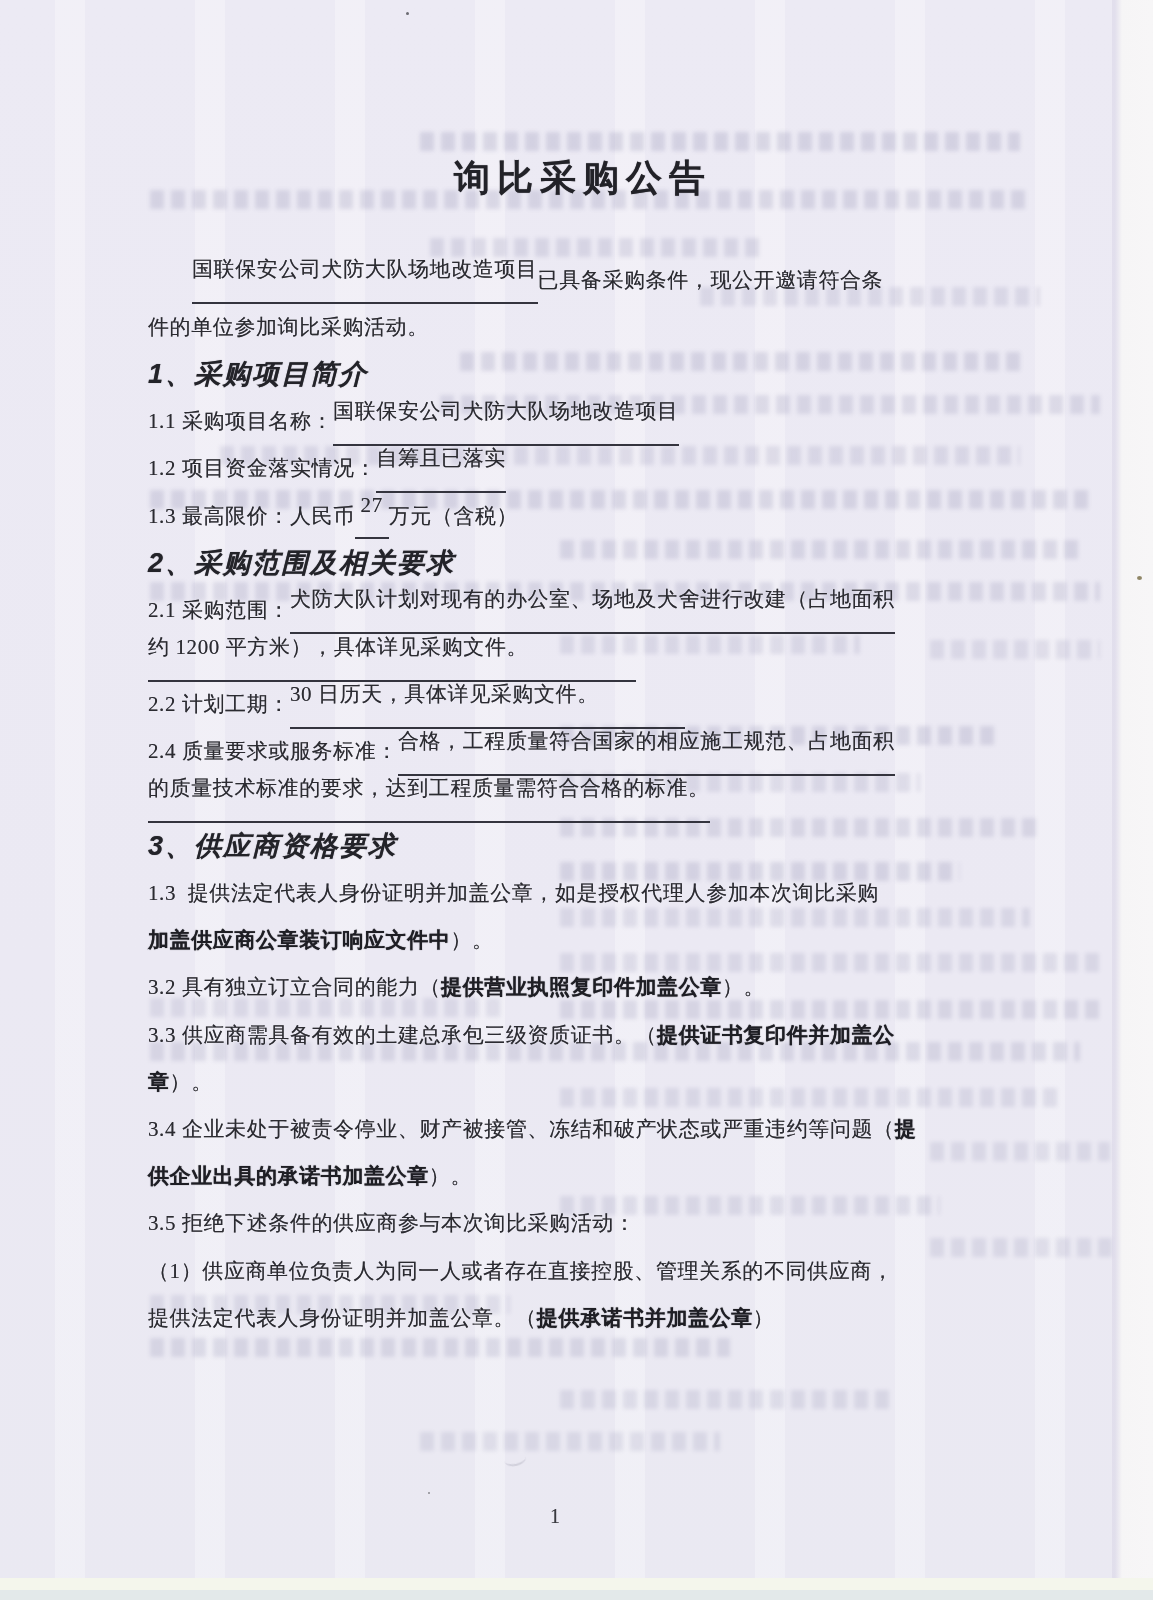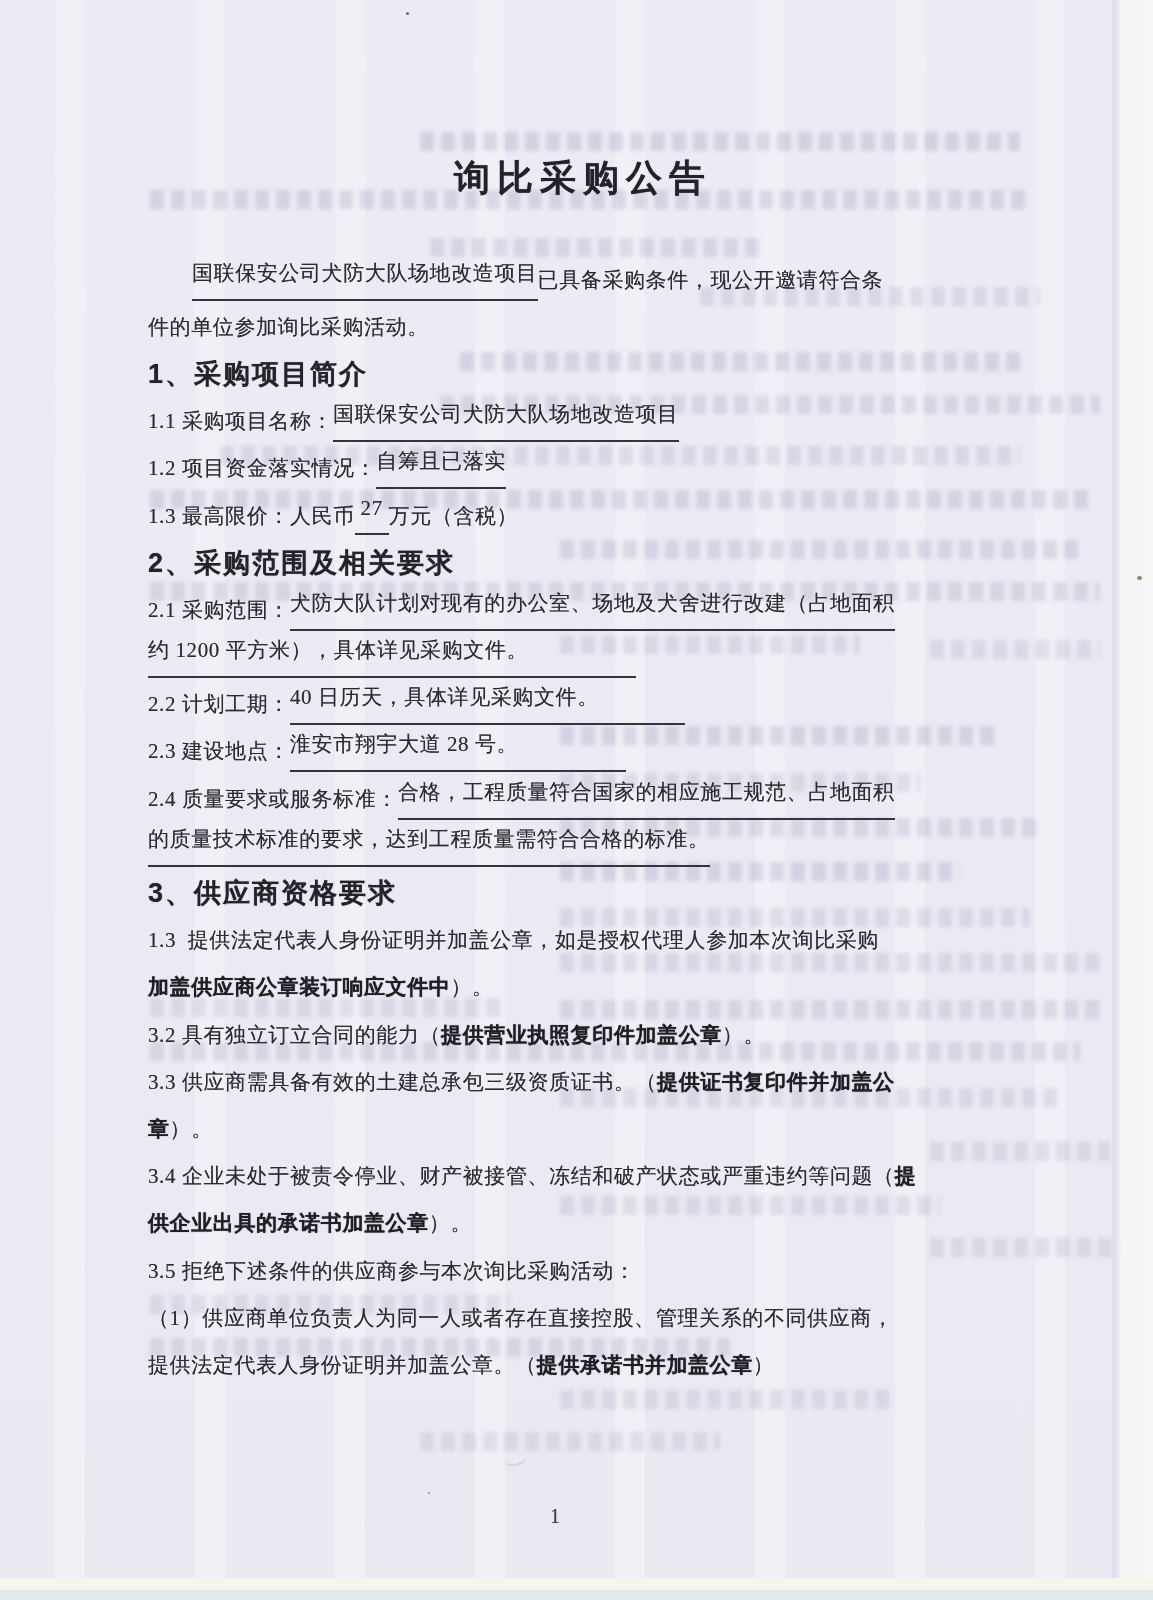--- a/index.html
+++ b/index.html
@@ -46,23 +46,24 @@
   .title-gap{height:50px;}
   .line{
     height:47.2px;display:flex;align-items:center;
     white-space:pre;font-size:21px;letter-spacing:0.6px;
   }
   .line.indent{padding-left:44px;}
   .line.heading{
     font-family:"Liberation Sans", sans-serif;
     font-weight:700;font-size:27px;letter-spacing:2px;color:#232329;
     text-shadow:0 0 0.8px rgba(35,35,41,0.7);
+    font-style:italic;
   }
   .line span{display:inline-block;}
-  .line span.u{border-bottom:2px solid #34343e;padding-bottom:12px;}
+  .line span.u{border-bottom:2px solid #34343e;padding-bottom:19px;}
   .line span.b{font-weight:700;color:#1e1e24;text-shadow:0 0 0.9px rgba(30,30,36,0.85);}
 
   .page-number{
     position:absolute;left:540px;top:1505px;width:30px;
     text-align:center;font-size:20px;color:#3a3a40;
     font-family:"Liberation Serif", serif;
     text-shadow:0 0 0.5px rgba(58,58,64,0.6);
   }
   .squiggle{
     position:absolute;left:504px;top:1452px;width:22px;height:12px;
@@ -115,22 +116,21 @@
     <div id="lines">
         <div class="line body indent"><span class="u">国联保安公司犬防大队场地改造项目</span><span>已具备采购条件，现公开邀请符合条</span></div>
         <div class="line body"><span>件的单位参加询比采购活动。</span></div>
         <div class="line heading"><span>1、采购项目简介</span></div>
         <div class="line body"><span>1.1 采购项目名称：</span><span class="u">国联保安公司犬防大队场地改造项目</span></div>
         <div class="line body"><span>1.2 项目资金落实情况：</span><span class="u">自筹且已落实</span></div>
         <div class="line body"><span>1.3 最高限价：人民币</span><span class="u"> 27 </span><span>万元（含税）</span></div>
         <div class="line heading"><span>2、采购范围及相关要求</span></div>
         <div class="line body"><span>2.1 采购范围：</span><span class="u">犬防大队计划对现有的办公室、场地及犬舍进行改建（占地面积</span></div>
         <div class="line body"><span class="u">约 1200 平方米），具体详见采购文件。　　　　　</span></div>
-        <div class="line body"><span>2.2 计划工期：</span><span class="u">40 日历天，具体详见采购文件。　　　　</span></div>
-        <div class="line body"><span>2.3 建设地点：</span><span class="u">淮安市翔宇大道 28 号。　　　　　</span></div>
+        <div class="line body"><span>2.2 计划工期：</span><span class="u">30 日历天，具体详见采购文件。　　　　</span></div>
         <div class="line body"><span>2.4 质量要求或服务标准：</span><span class="u">合格，工程质量符合国家的相应施工规范、占地面积</span></div>
         <div class="line body"><span class="u">的质量技术标准的要求，达到工程质量需符合合格的标准。</span></div>
         <div class="line heading"><span>3、供应商资格要求</span></div>
         <div class="line body"><span>1.3  提供法定代表人身份证明并加盖公章，如是授权代理人参加本次询比采购</span></div>
         <div class="line body"><span class="b">加盖供应商公章装订响应文件中</span><span>）。</span></div>
         <div class="line body"><span>3.2 具有独立订立合同的能力（</span><span class="b">提供营业执照复印件加盖公章</span><span>）。</span></div>
         <div class="line body"><span>3.3 供应商需具备有效的土建总承包三级资质证书。（</span><span class="b">提供证书复印件并加盖公</span></div>
         <div class="line body"><span class="b">章</span><span>）。</span></div>
         <div class="line body"><span>3.4 企业未处于被责令停业、财产被接管、冻结和破产状态或严重违约等问题（</span><span class="b">提</span></div>
         <div class="line body"><span class="b">供企业出具的承诺书加盖公章</span><span>）。</span></div>

